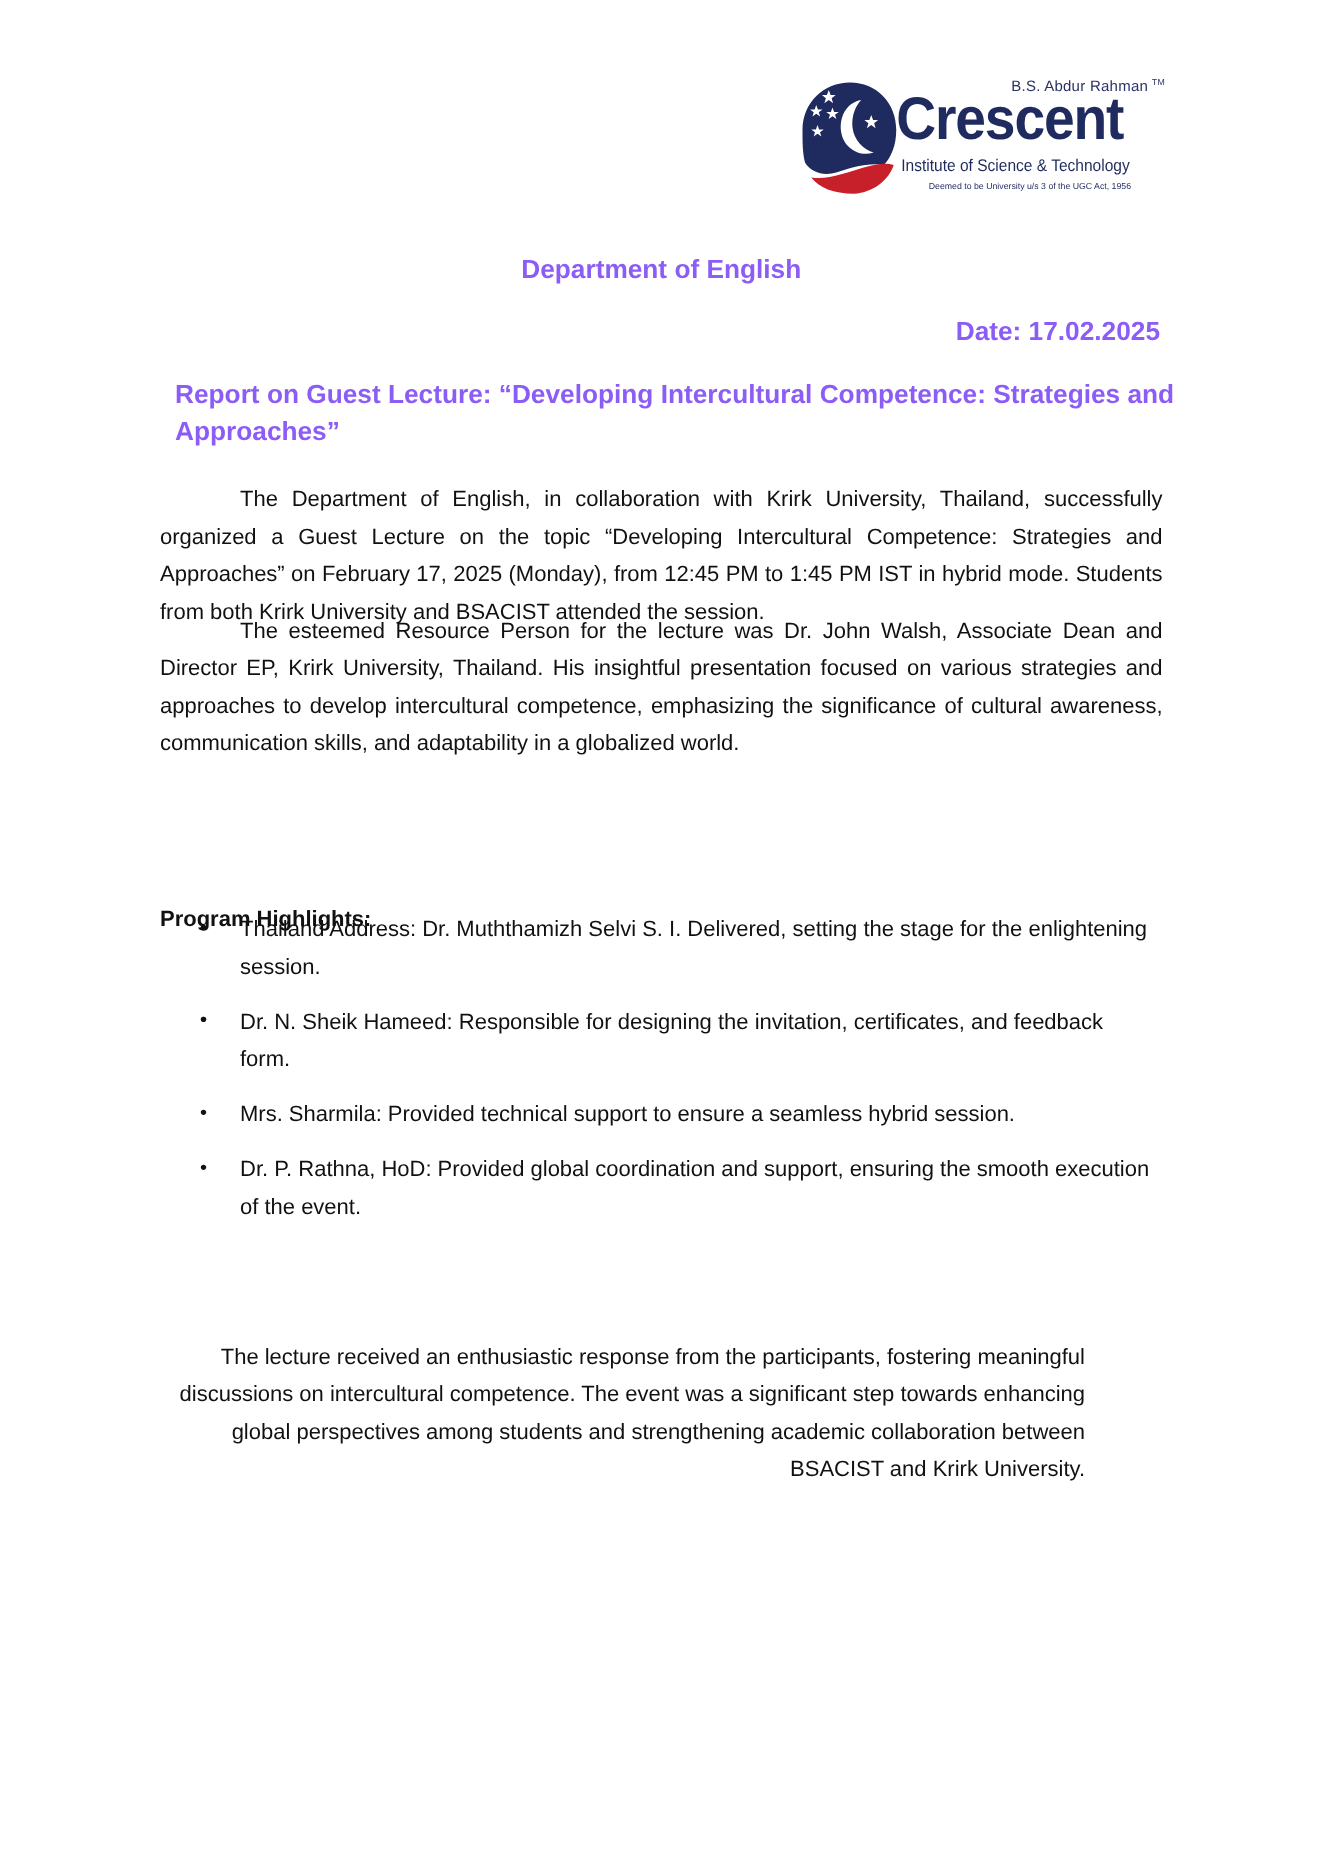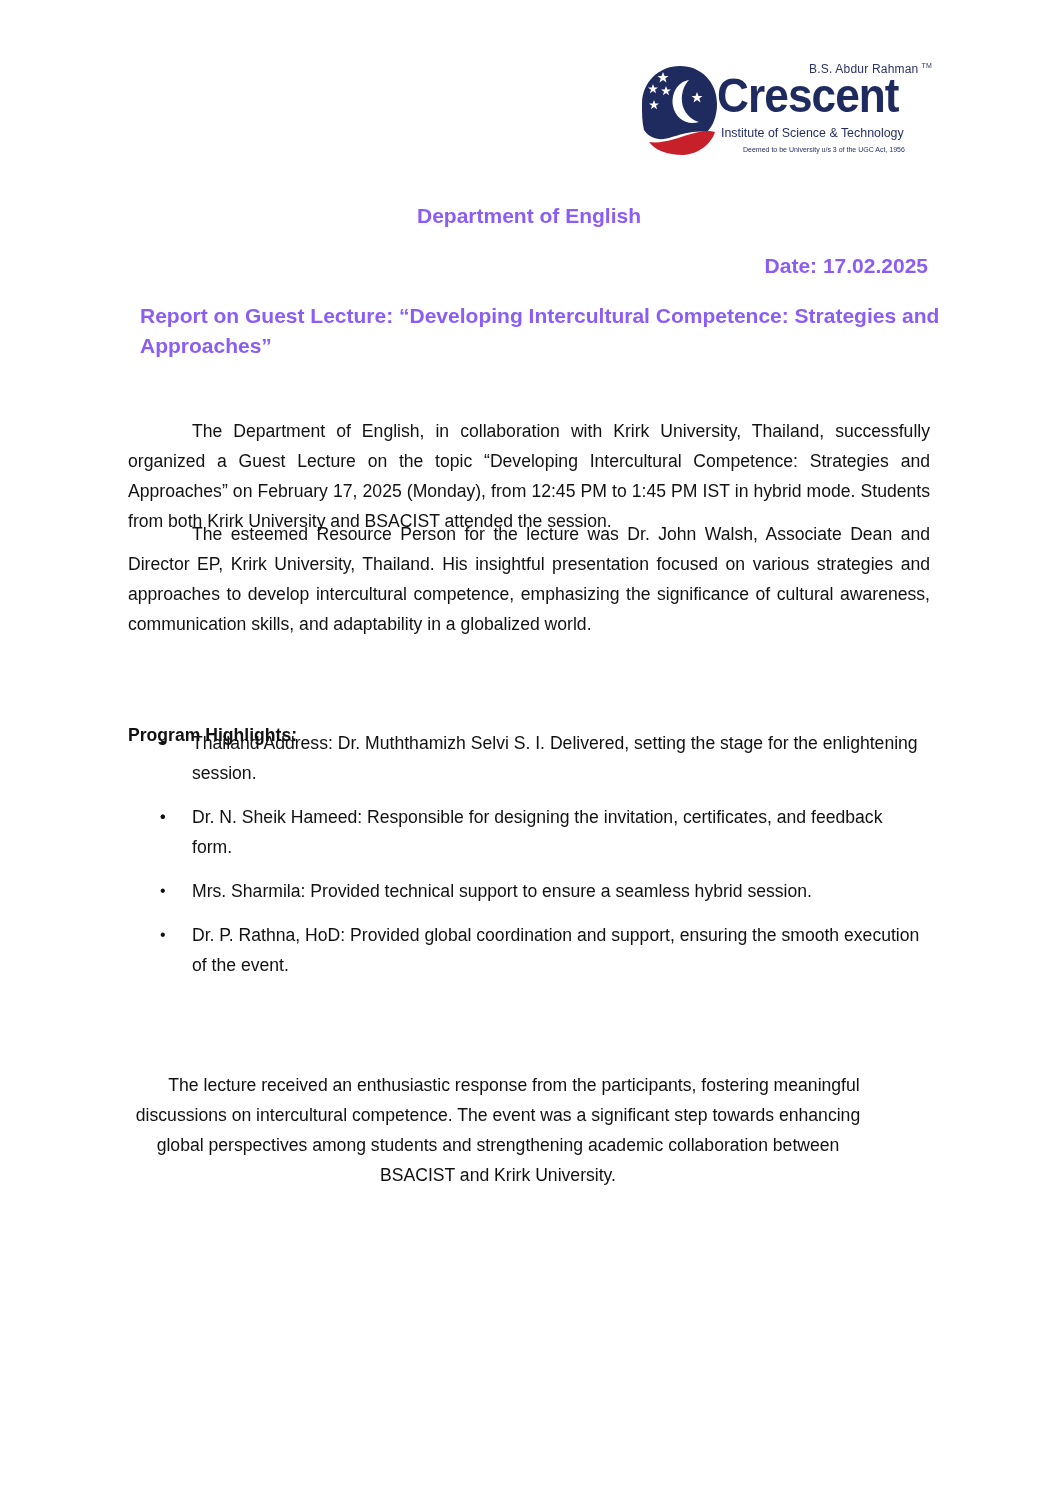--- a/index.html
+++ b/index.html
@@ -53,23 +53,23 @@
       position: absolute; left: 140px; top: 301px; width: 802px;
       font-size: 21px; line-height: 30px;
     }
 
     .para {
       position: absolute; left: 128px; width: 802px;
       font-size: 17.6px; line-height: 30px;
       text-align: justify;
     }
     .para.indent { text-indent: 64px; }
-    .para.left { text-align: center; }
-    .p1 { top: 384px; margin-top: 32px; }
-    .p2 { top: 519px; }
+    .para.left { text-align: right; }
+    .p1 { top: 384px; }
+    .p2 { top: 489px; }
     .p3 { top: 1070px; text-indent: 32px; width: 740px; }
 
     .highlights-heading {
       position: absolute; left: 128px; top: 720px;
       font-size: 17.6px; font-weight: bold; line-height: 30px;
     }
     .bullets {
       position: absolute; left: 128px; top: 728px; width: 802px;
       list-style: none;
     }

